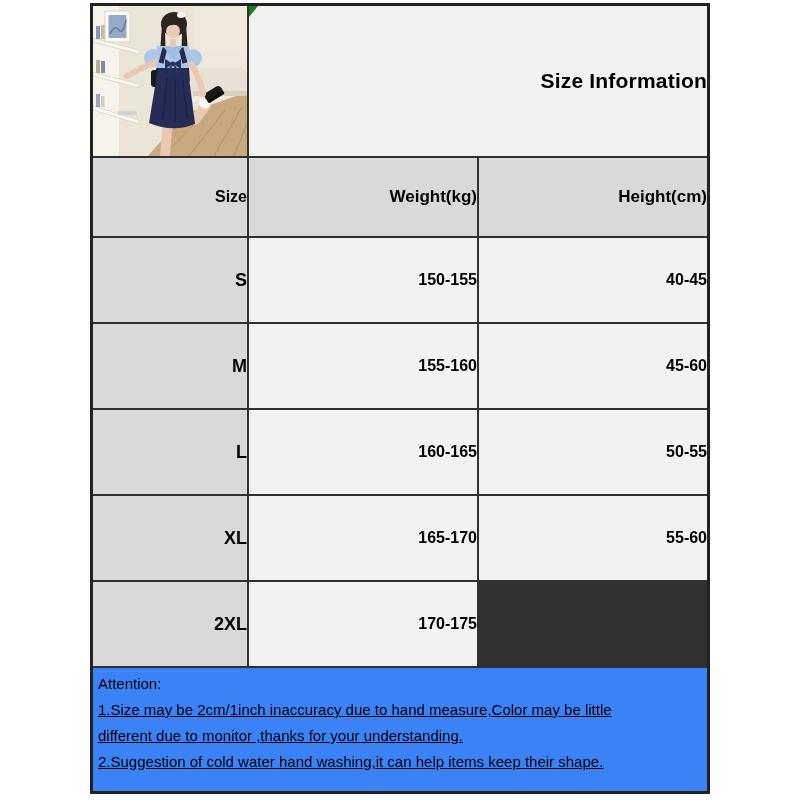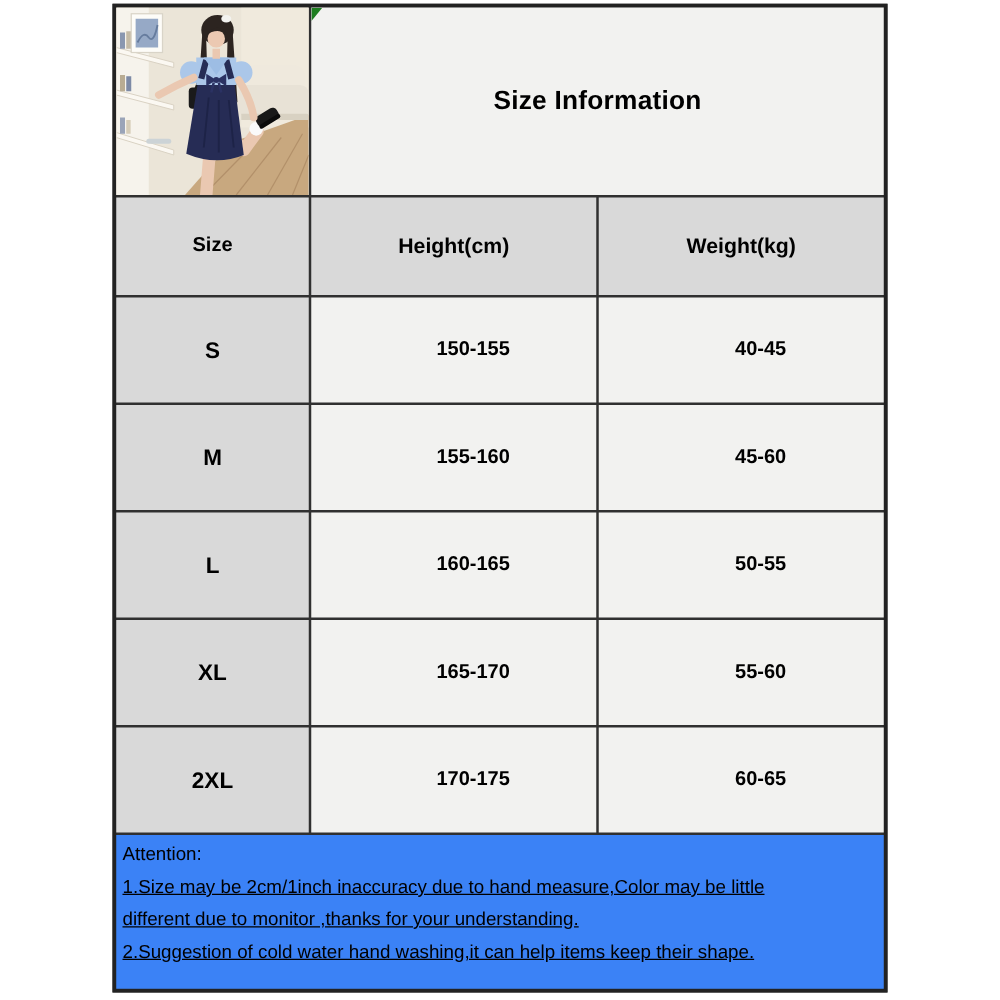--- a/index.html
+++ b/index.html
@@ -26,21 +26,21 @@
     background: #303030;          
     display: grid;
     grid-template-columns: 154px 228px 228px;
     grid-template-rows: 150px 78px repeat(5, 84px) 123px;
     gap: 2px;
   }
   .cell {
     background: #f2f2f0;
     display: flex;
     align-items: center;
-    justify-content: center;
+    justify-content: flex-end;
     text-align: center;
     overflow: hidden;
   }
   .gray { background: #d9d9d9; }
   .photo-cell { padding: 0; background: #ebe5d8; }
   .photo-cell svg { display: block; width: 100%; height: 100%; }
   .title-cell { grid-column: 2 / 4; position: relative; }
   .title-text { font-size: 21px; font-weight: bold; letter-spacing: 0.2px; }
   .corner-marker {
     position: absolute;
@@ -151,25 +151,25 @@
 
     <div class="cell title-cell">
       <div class="corner-marker"></div>
       <span class="title-text">Size Information</span>
     </div>
 
     <div class="cell gray">
       <span class="size-head">Size</span>
     </div>
     <div class="cell gray">
+      <span class="col-head">Weight(kg)</span>
+    </div>
+    <div class="cell gray">
       <span class="col-head">Height(cm)</span>
     </div>
-    <div class="cell gray">
-      <span class="col-head">Weight(kg)</span>
-    </div>
 
     <div class="cell gray">
       <span class="size-label">S</span>
     </div>
     <div class="cell">
       <span class="value">150-155</span>
     </div>
     <div class="cell">
       <span class="value">40-45</span>
     </div>
@@ -202,23 +202,20 @@
     </div>
     <div class="cell">
       <span class="value">55-60</span>
     </div>
 
     <div class="cell gray">
       <span class="size-label">2XL</span>
     </div>
     <div class="cell">
       <span class="value">170-175</span>
-    </div>
-    <div class="cell">
-      <span class="value">60-65</span>
     </div>
 
     <div class="cell attention">
       <div>Attention:</div>
       <div class="note">1.Size may be 2cm/1inch inaccuracy due to hand measure,Color may be little
 different due to monitor ,thanks for your understanding.</div>
       <div class="note">2.Suggestion of cold water hand washing,it can help items keep their shape.</div>
     </div>
 
   </div>

